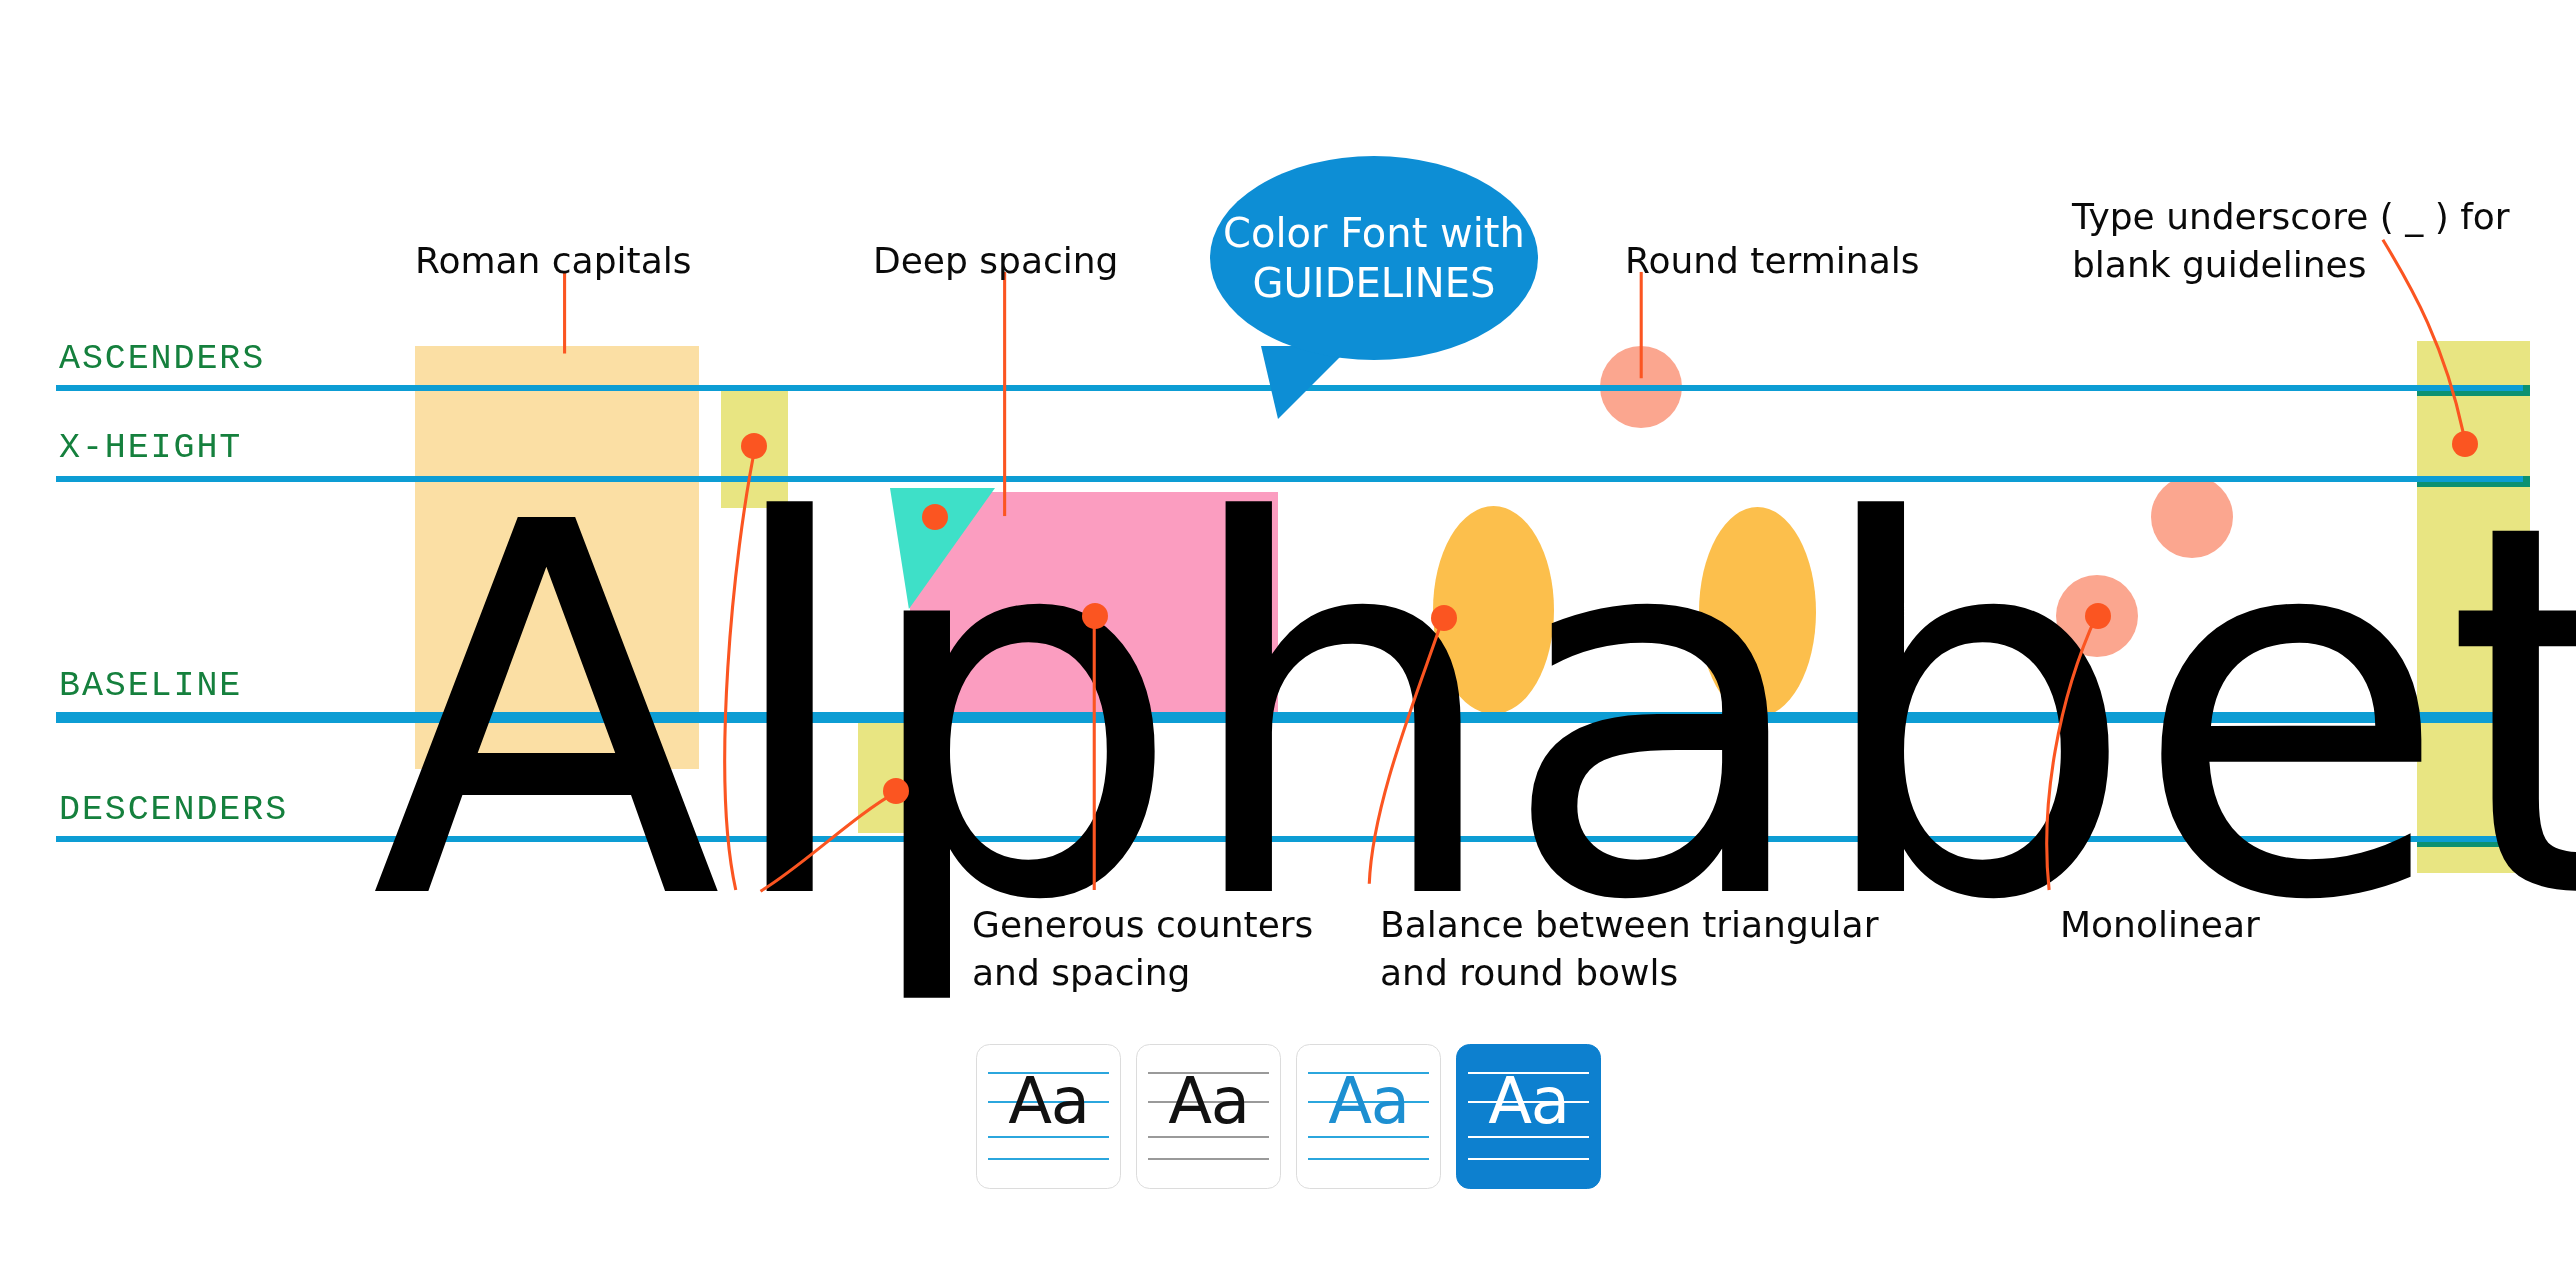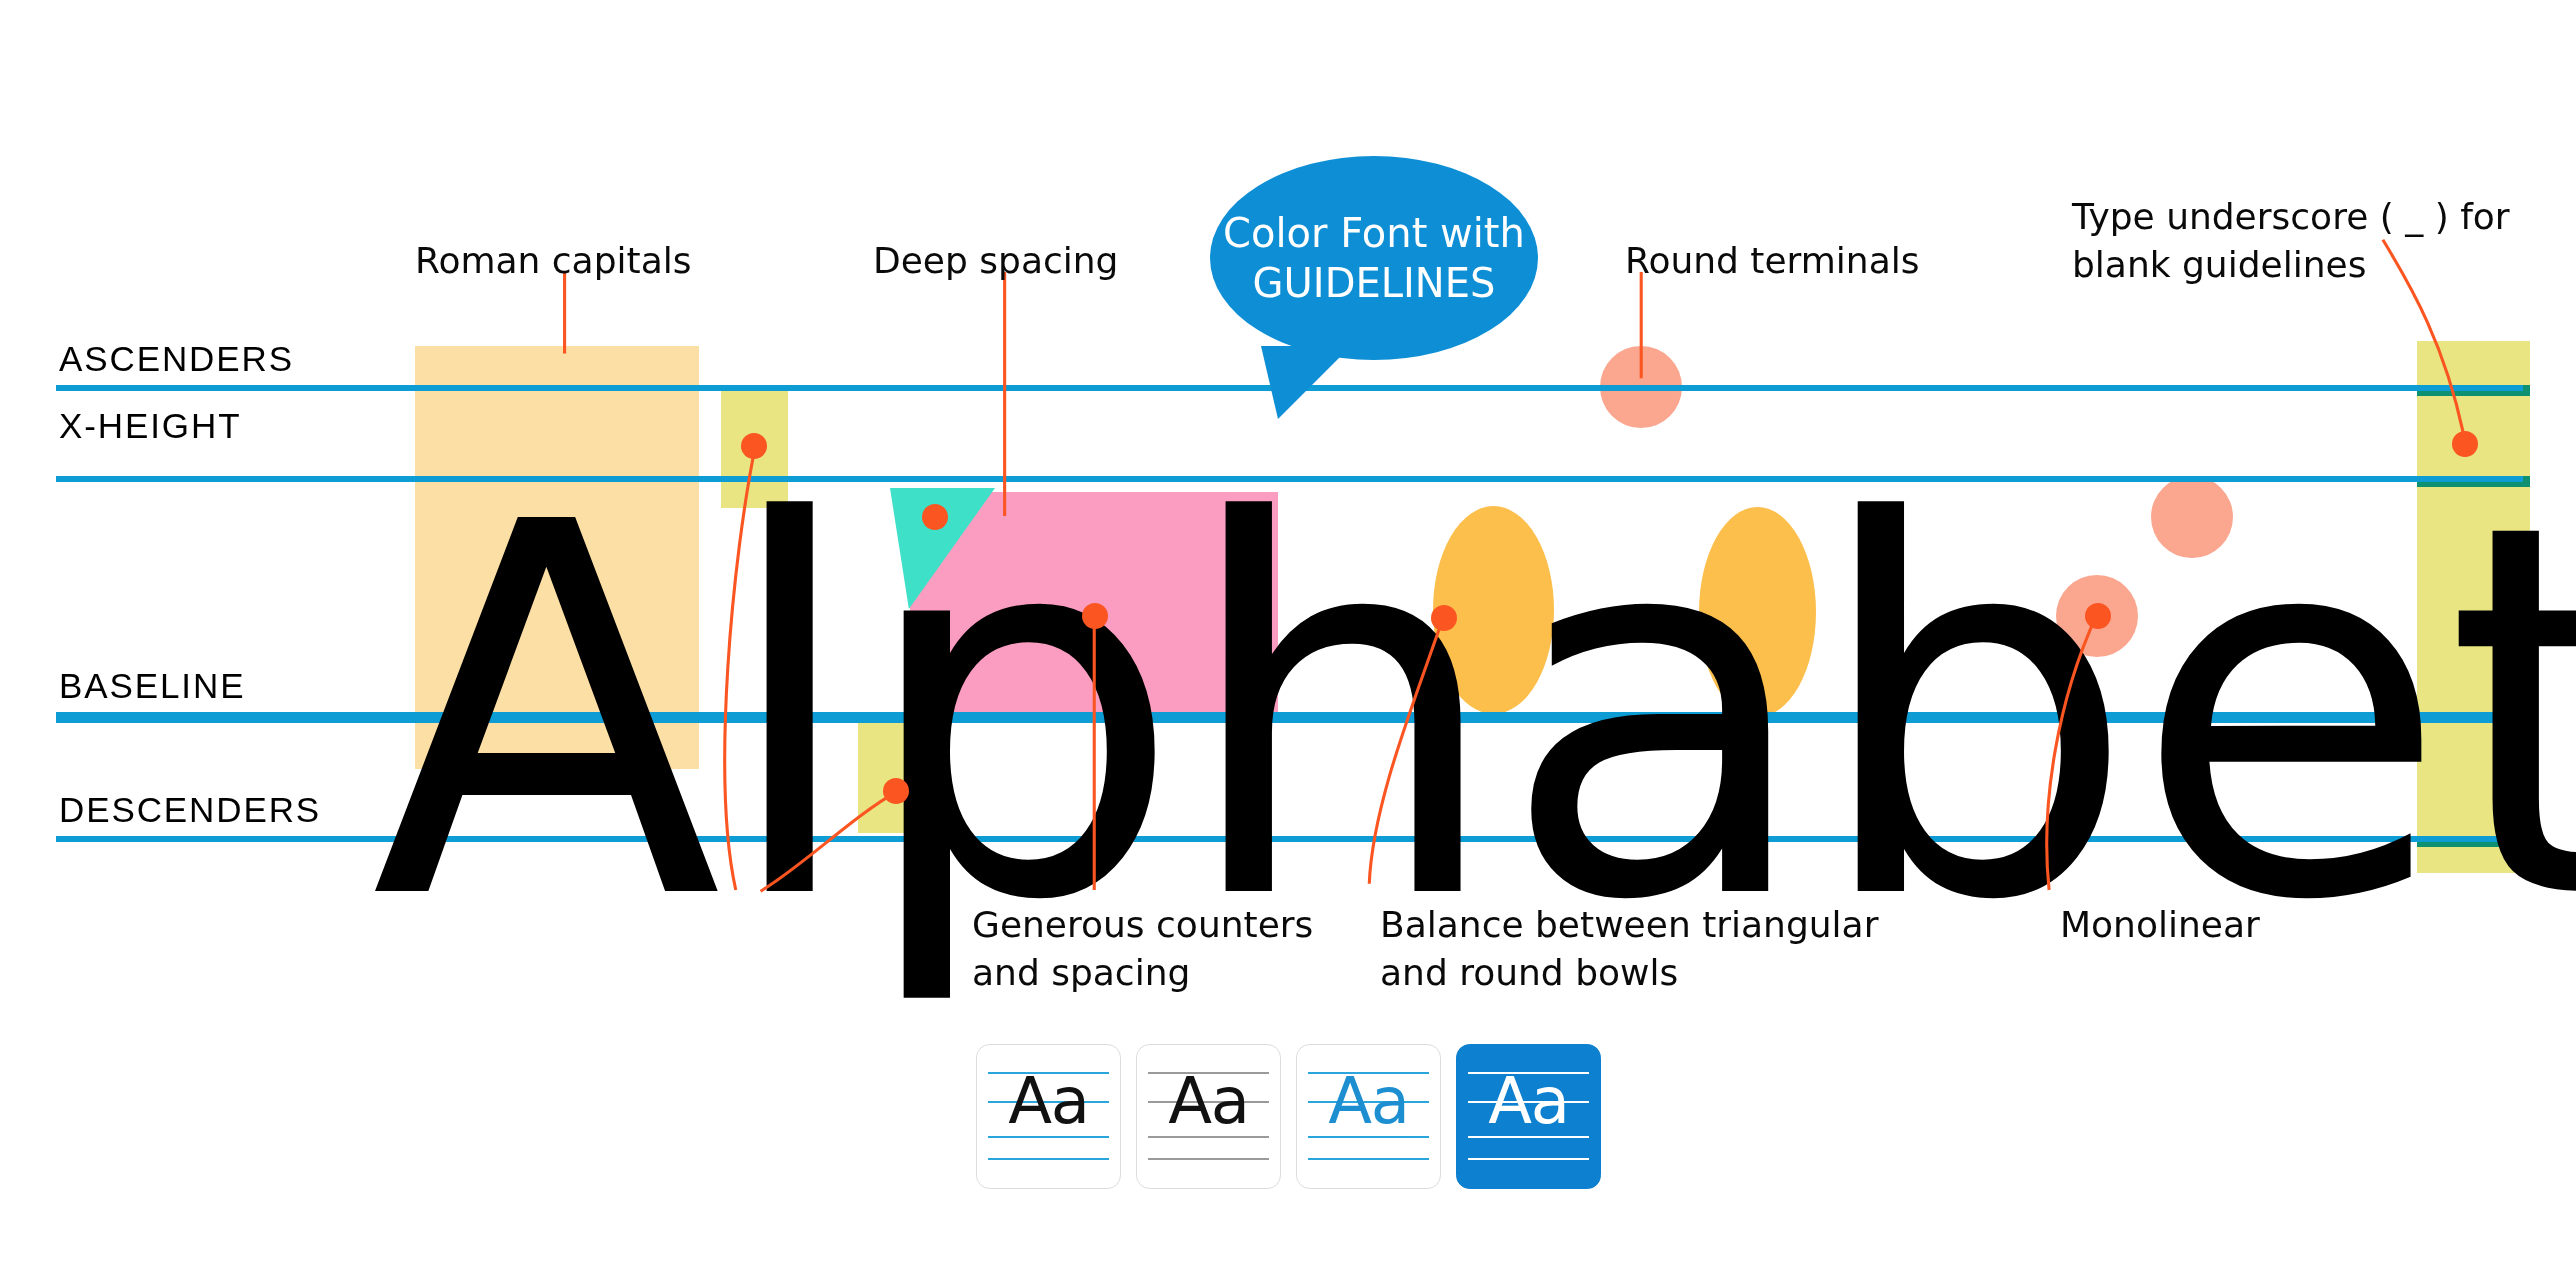--- a/index.html
+++ b/index.html
@@ -6,22 +6,22 @@
   body{width:2576px;height:1288px;overflow:hidden;font-family:"Liberation Sans",sans-serif;}
   #stage{position:relative;width:2576px;height:1288px;background:#fff;}
 
   
   .guide{position:absolute;left:56px;width:2467px;background:#0d9dd4;}
   .guide.thin{height:6.2px;}
   .guide.thick{height:11px;}
 
   .guide-label{
     position:absolute;left:59px;
-    font-family:Liberation Sans, sans-serif;
-    font-size:35px;letter-spacing:1.9px;color:#000000;white-space:nowrap;
+    font-family:Liberation Mono, monospace;
+    font-size:35px;letter-spacing:1.9px;color:#15803d;white-space:nowrap;
   }
 
   
   .hl{position:absolute;}
   .hl-cap{background:#fbdfa4;}
   .hl-band{background:#e8e582;}
   .hl-pink{background:#fb9dc0;}
   .hl-teal{background:#3ee0c8;}
   .hl-circle{border-radius:50%;background:#fba68f;}
   .bowl{background:#fcbf4c;border-radius:50%;}
@@ -108,21 +108,21 @@
   <div class="greenline" style="left:2417px;top:476px;width:113px;"></div>
   <div class="greenline" style="left:2417px;top:712px;width:113px;"></div>
   <div class="greenline" style="left:2417px;top:836px;width:113px;"></div>
 
   <div class="guide thin" style="top:385px;"></div>
   <div class="guide thin" style="top:476px;"></div>
   <div class="guide thick" style="top:712px;"></div>
   <div class="guide thin" style="top:836px;"></div>
 
   <div class="guide-label" style="top:339px;">ASCENDERS</div>
-  <div class="guide-label" style="top:406px;text-align:right;">X-HEIGHT</div>
+  <div class="guide-label" style="top:428px;text-align:right;">X-HEIGHT</div>
   <div class="guide-label" style="top:666px;">BASELINE</div>
   <div class="guide-label" style="top:790px;">DESCENDERS</div>
 
   <div id="word">Alphabets</div>
 
   <svg width="2576" height="1288" style="position:absolute;left:0;top:0;pointer-events:none;" viewBox="0 0 4167 2084">
     <g stroke="#fb5521" fill="none" stroke-width="5">
       <path d="M913,440 L913,572"></path>
       <path d="M1625,440 L1625,835"></path>
       <path d="M2655,440 L2655,612"></path>

